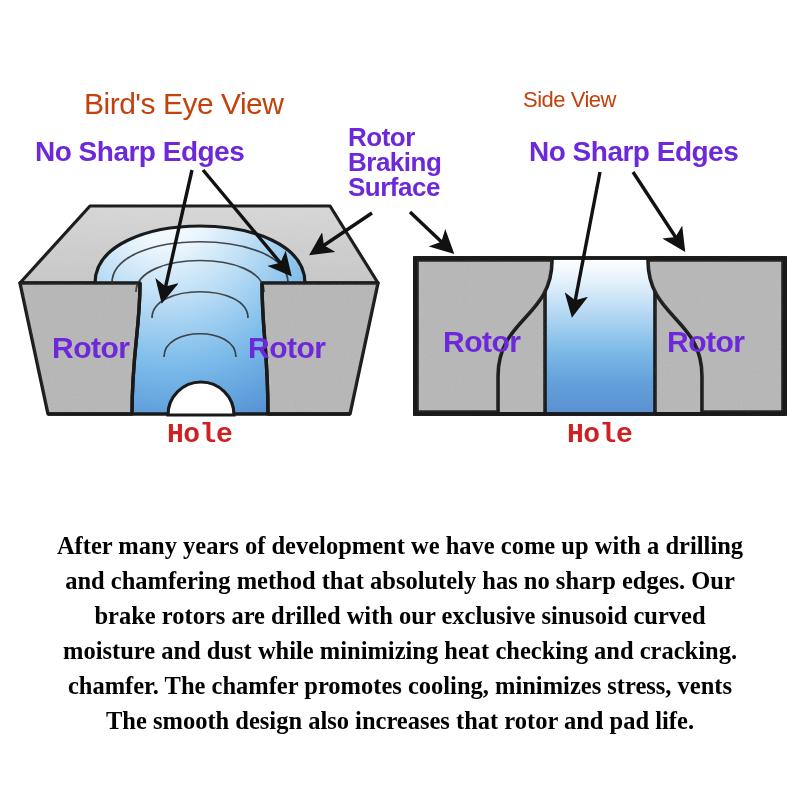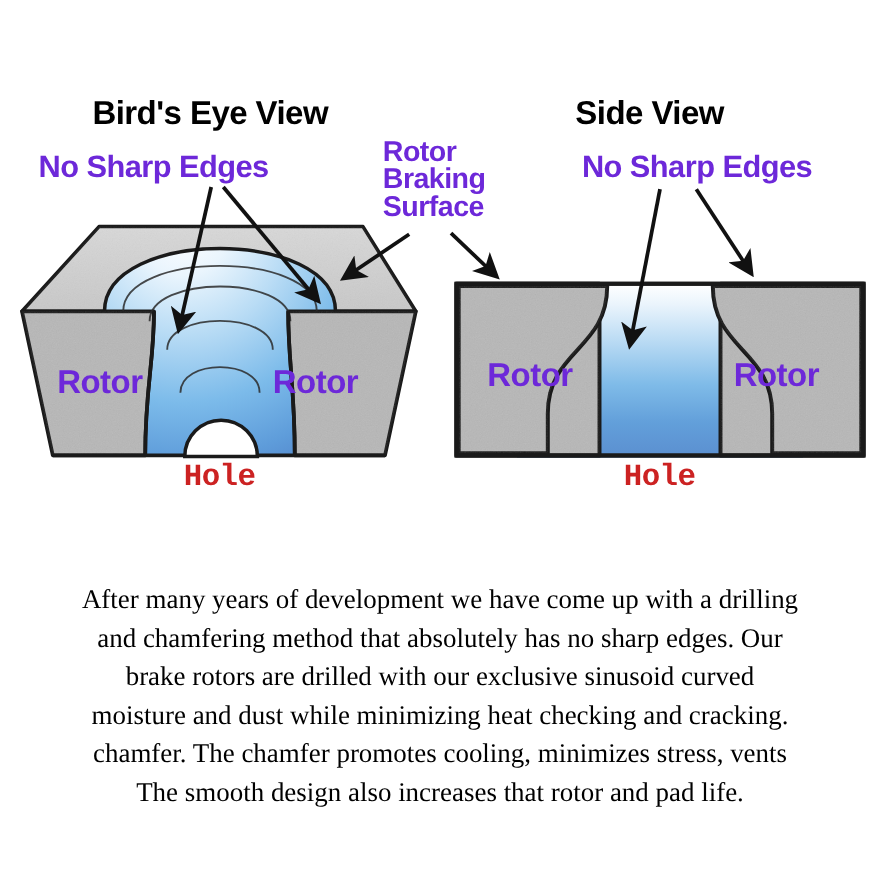--- a/index.html
+++ b/index.html
@@ -2,53 +2,53 @@
 <html><head>
 <meta charset="utf-8">
 <style>
   html,body{margin:0;padding:0;background:#ffffff;}
   body{width:800px;height:800px;overflow:hidden;
        font-family:"Liberation Sans",sans-serif;}
   #stage{position:relative;width:800px;height:800px;background:#fff;}
 
   .diagram-svg{position:absolute;left:0;top:0;width:800px;height:800px;}
 
-  .hdg{position:absolute;color:#000000;font-weight:bold;
+  .hdg{position:absolute;color:#c2410c;font-weight:normal;
        font-family:"Liberation Sans",sans-serif;
        letter-spacing:-0.5px;white-space:nowrap;}
   .lbl-black{position:absolute;color:#6d28d9;font-weight:bold;
        font-family:"Liberation Sans",sans-serif;
        letter-spacing:-0.5px;white-space:nowrap;}
   .lbl-red{position:absolute;color:#CC2222;font-weight:bold;
        font-family:Liberation Mono, monospace;
        letter-spacing:-0.5px;white-space:nowrap;}
 
   #hd-bird{left:84px;top:87px;font-size:30px;}
-  #hd-side{left:523px;top:87px;font-size:30px;}
+  #hd-side{left:523px;top:87px;font-size:22px;}
 
   #lb-nse-left{left:35px;top:136px;font-size:28px;}
   #lb-nse-right{left:529px;top:136px;font-size:28px;}
 
   #lb-rbs{left:348px;top:125px;font-size:26px;line-height:25px;
           text-align:left;}
   #lb-rbs span{display:block;}
 
   #lb-rotor-bl{left:52px;top:331px;font-size:30px;}
   #lb-rotor-br{left:248px;top:331px;font-size:30px;}
   #lb-rotor-sl{left:443px;top:325px;font-size:30px;}
   #lb-rotor-sr{left:667px;top:325px;font-size:30px;}
 
   #lb-hole-b{left:167px;top:419px;font-size:28px;}
   #lb-hole-s{left:567px;top:419px;font-size:28px;}
 
   #para{position:absolute;left:8px;top:528px;width:784px;
         font-family:"Liberation Serif",serif;font-size:24.5px;
         line-height:35px;color:#000;text-align:center;
         font-stretch:condensed;}
-  #para div{white-space:nowrap;}
+  #para div{white-space:nowrap;font-weight:bold;}
 </style>
 </head>
 <body>
 
 <div id="stage">
 
   <svg class="diagram-svg" viewBox="0 0 800 800">
     <defs>
 
       <filter id="grain" x="0" y="0" width="100%" height="100%">

